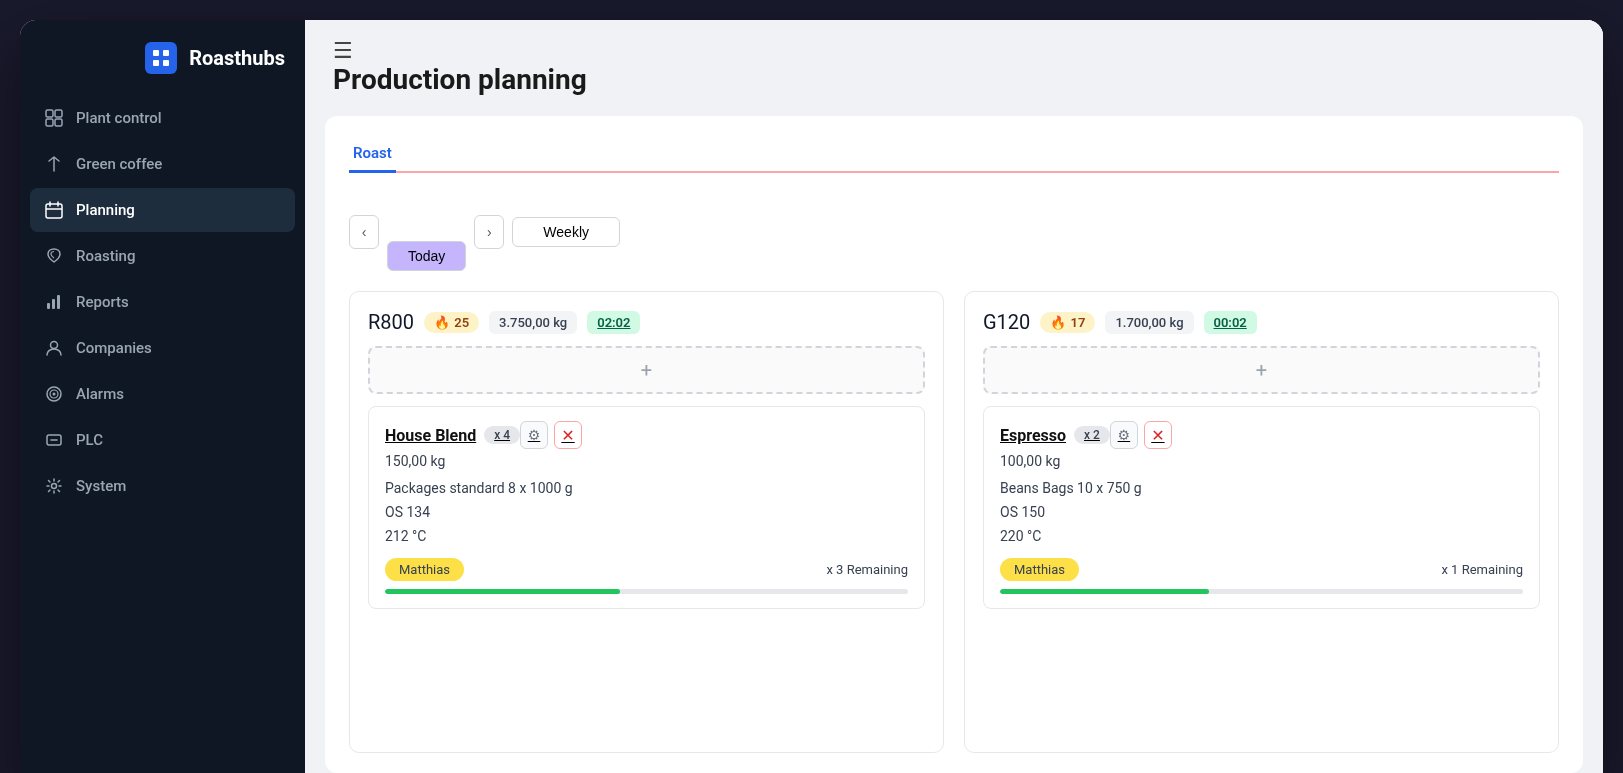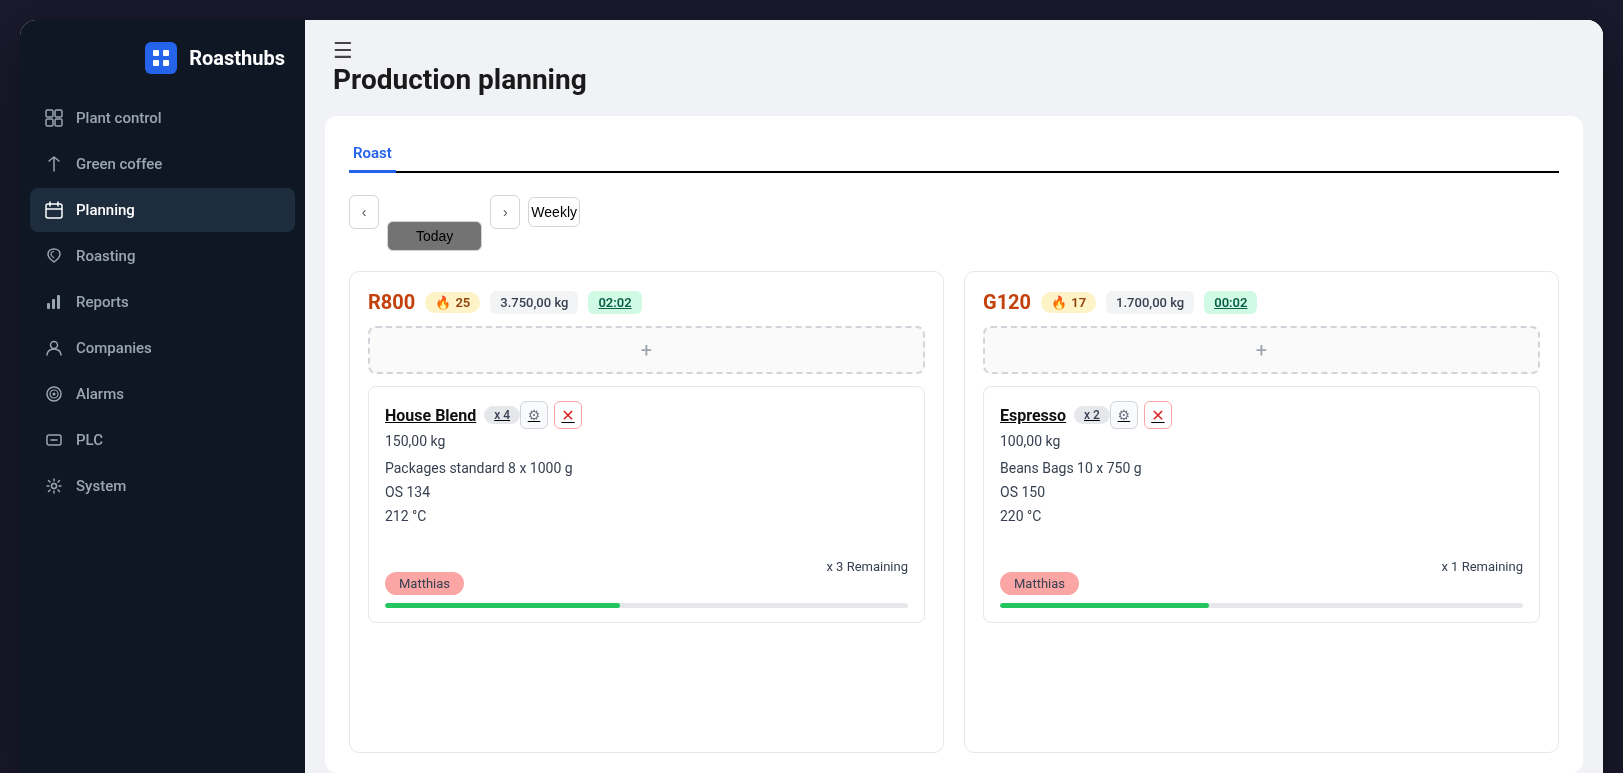--- a/index.html
+++ b/index.html
@@ -131,21 +131,22 @@
       border-radius: 12px;
       overflow: hidden;
       padding: 20px 24px;
       display: flex;
       flex-direction: column;
     }
 
     
     .tabs {
       display: flex;
-      border-bottom: 2px solid #000000;
+      border-bottom: 2px solid #fca5a5;
+      margin-bottom: 20px;
     }
 
     .tab {
       padding: 8px 4px;
       margin-right: 24px;
       font-size: 15px;
       font-weight: 600;
       cursor: pointer;
       color: #6b7280;
       border-bottom: 3px solid transparent;
@@ -173,32 +174,32 @@
       background: #fff;
       display: flex;
       align-items: center;
       justify-content: center;
       cursor: pointer;
       font-size: 14px;
       color: #555;
     }
 
     .today-btn {
-      padding: 6px 28px;
+      padding: 6px 20px;
       border: 1.5px solid #d1d5db;
       border-radius: 6px;
-      background: #737373;
+      background: #c4b5fd;
       font-size: 14px;
       cursor: pointer;
       font-weight: 500;
       margin-top: 48px;
     }
 
     .weekly-btn {
-      padding: 6px 2px;
+      padding: 6px 30px;
       border: 1.5px solid #d1d5db;
       border-radius: 6px;
       background: #fff;
       font-size: 14px;
       cursor: pointer;
       font-weight: 500;
     }
 
     
     .cards-grid {
@@ -220,22 +221,22 @@
     }
 
     .machine-header {
       display: flex;
       align-items: center;
       gap: 10px;
     }
 
     .machine-name {
       font-size: 20px;
-      font-weight: 700;
-      color: #c2410c;
+      font-weight: 400;
+      color: #0f172a;
     }
 
     .badge-roasts {
       background: #fef3c7;
       color: #92400e;
       border-radius: 20px;
       padding: 3px 10px;
       font-size: 13px;
       font-weight: 600;
       display: flex;
@@ -361,26 +362,25 @@
     }
 
     .item-footer {
       display: flex;
       align-items: center;
       justify-content: space-between;
       margin-top: 10px;
     }
 
     .user-tag {
-      background: #fca5a5;
+      background: #fde047;
       border-radius: 20px;
       padding: 4px 14px;
       font-size: 13px;
       color: #374151;
-      margin-top: 34px;
     }
 
     .remaining-text {
       font-size: 13px;
       color: #374151;
     }
 
     .progress-bar-container {
       margin-top: 8px;
       height: 5px;

